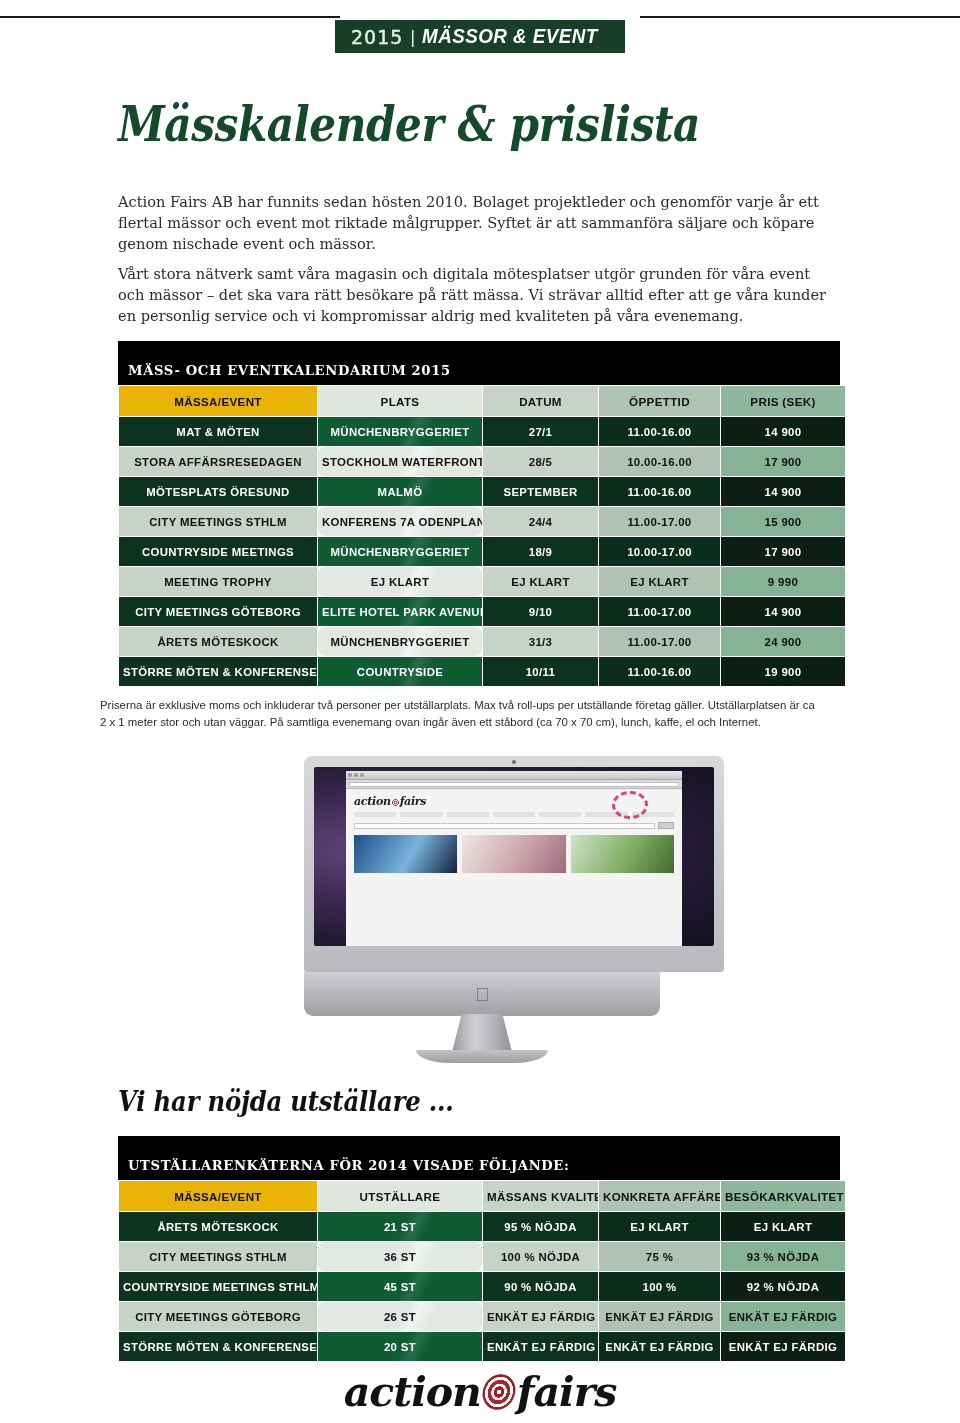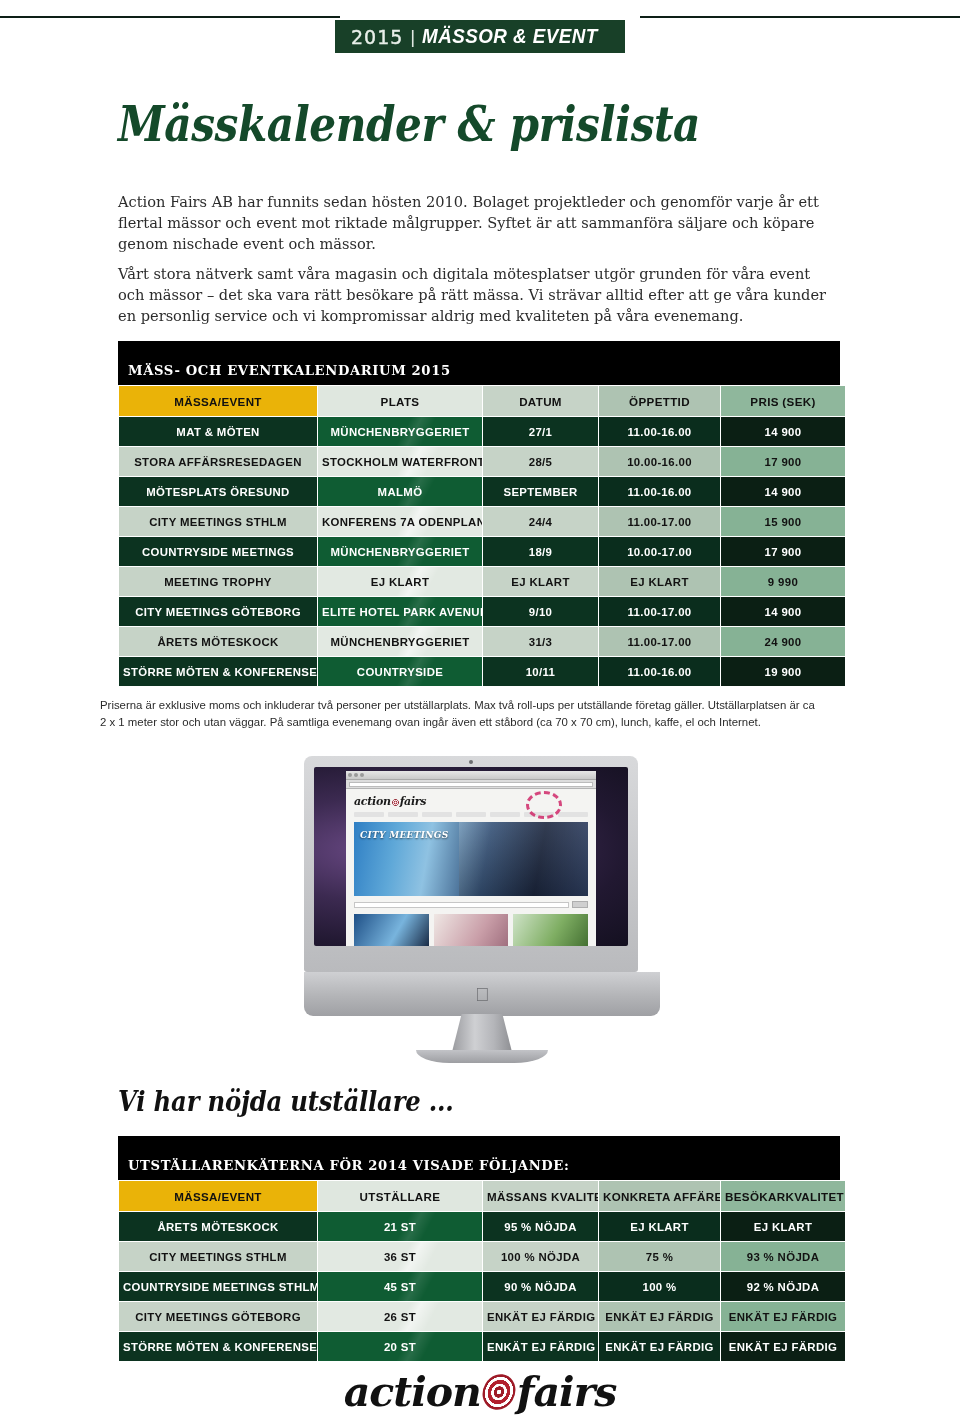--- a/index.html
+++ b/index.html
@@ -87,21 +87,21 @@
   
   table.grid th { color: #111; height: 30px; font-size: 11.6px; }
   th.c0 { background: #eab308; }
   th.c1 { background: #dfe7df; }
   th.c2 { background: #c6d3c7; }
   th.c3 { background: #aec3b2; }
   th.c4 { background: #8fb79c; }
 
   
   tr.light td.c0 { background: #c6d3c7; color: #121212; }
-  tr.light td.c1 { background: #e2e9e2; color: #121212; }
+  tr.light td.c1 { background: #e2e9e2; color: #121212; border-radius: 6px; }
   tr.light td.c2 { background: #c6d3c7; color: #121212; }
   tr.light td.c3 { background: #aec3b2; color: #121212; }
   tr.light td.c4 { background: #86b295; color: #121212; }
 
   
   tr.dark td.c0 { background: #0c3320; color: #ffffff; margin-top: 12px; }
   tr.dark td.c1 { background: #0f5c33; color: #ffffff; }
   tr.dark td.c2 { background: #0c3320; color: #ffffff; margin-left: 8px; }
   tr.dark td.c3 { background: #0a2d1d; color: #ffffff; }
   tr.dark td.c4 { background: #0b1f14; color: #ffffff; }
@@ -124,21 +124,21 @@
   
   .fineprint {
     position: absolute; left: 100px; top: 686px; width: 722px;
     font-size: 11.4px; line-height: 17px; color: #2b2b2b;
     font-family: "Liberation Sans", sans-serif;
   }
 
   
   .imac { position: absolute; left: 296px; top: 756px; width: 372px; height: 312px; }
   .imac .bezel {
-    position: absolute; left: 8px; top: 0; width: 334px; height: 216px;
+    position: absolute; left: 8px; top: 0; width: 420px; height: 216px;
     background: linear-gradient(180deg,#d8d9db 0%, #b9babd 100%);
     border-radius: 8px 8px 3px 3px;
     padding: 11px 10px 26px 10px;
   }
   .imac .screen {
     width: 100%; height: 100%;
     background:
       radial-gradient(ellipse at 22% 46%, #6b4a86 0%, #3c2a51 38%, #211831 70%, #141020 100%);
     border-radius: 2px; overflow: hidden; position: relative;
   }
@@ -378,23 +378,20 @@
           </div>
           <div class="ring"></div>
           <div class="navbar">
             <span></span>
             <span></span>
             <span></span>
             <span></span>
             <span></span>
             <span></span>
             <span></span>
-          </div>
-          <div class="hero">
-            <div class="hero-label">CITY MEETINGS</div>
           </div>
           <div class="searchrow">
             <div class="bar"></div>
             <div class="btn"></div>
           </div>
           <div class="thumbs">
             <div class="thumb t1"></div>
             <div class="thumb t2"></div>
             <div class="thumb t3"></div>
           </div>

